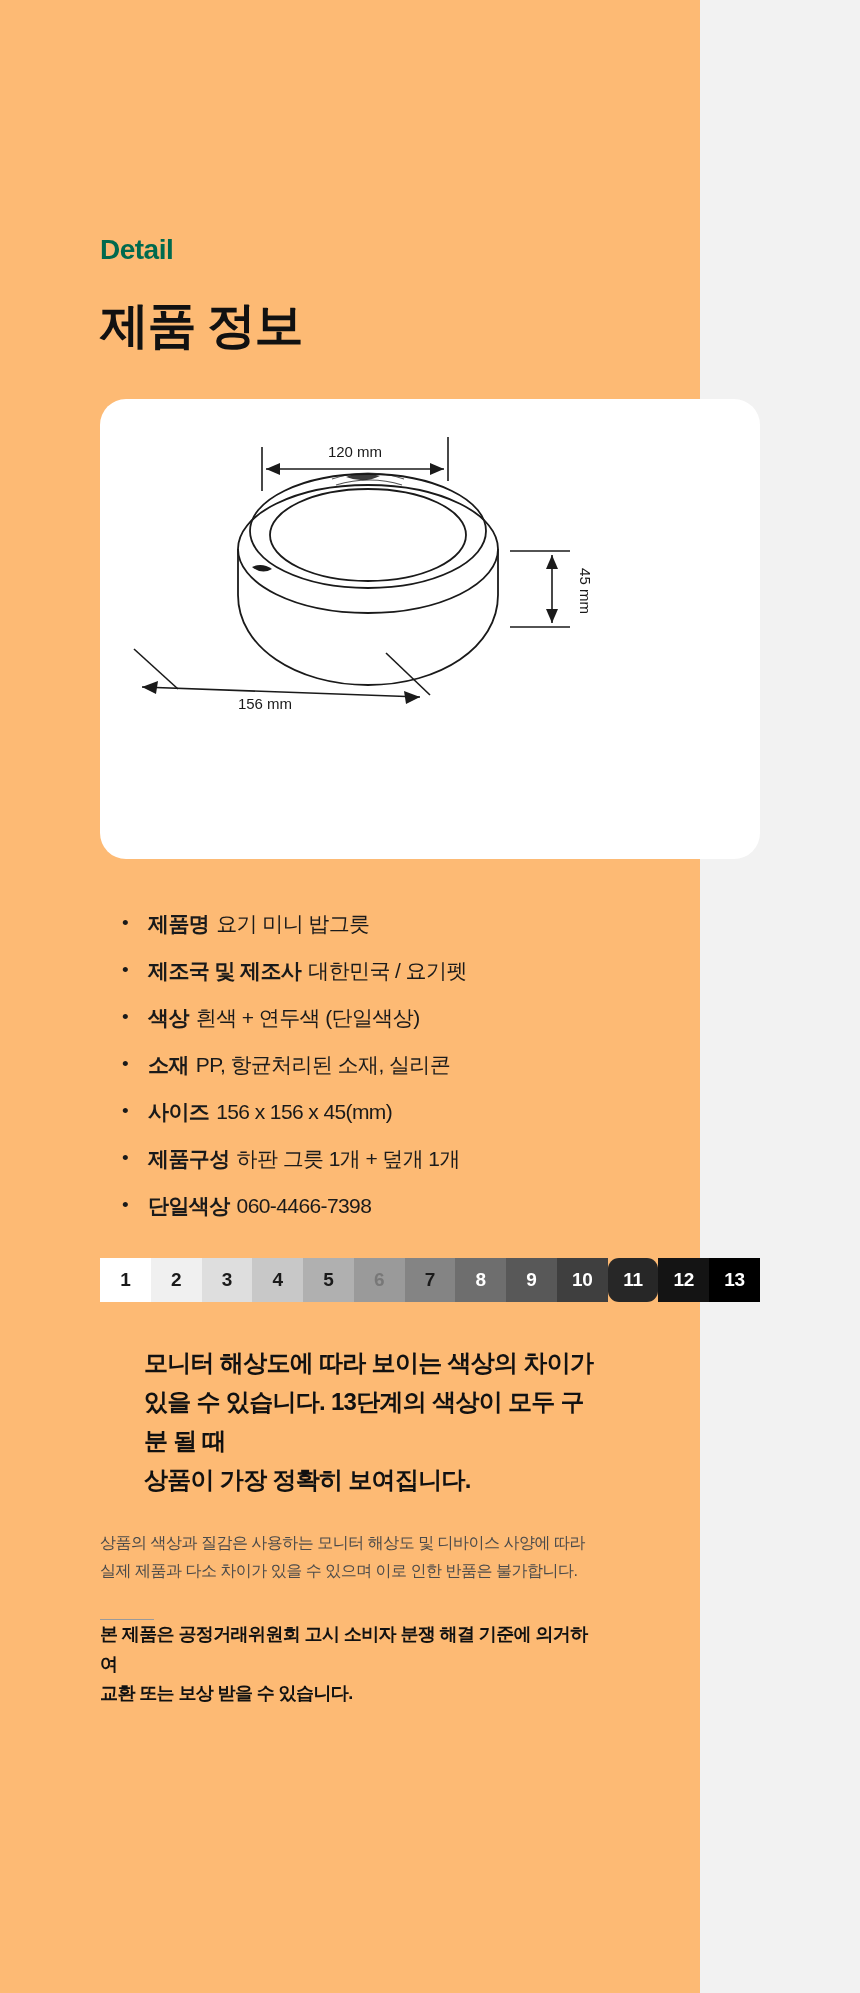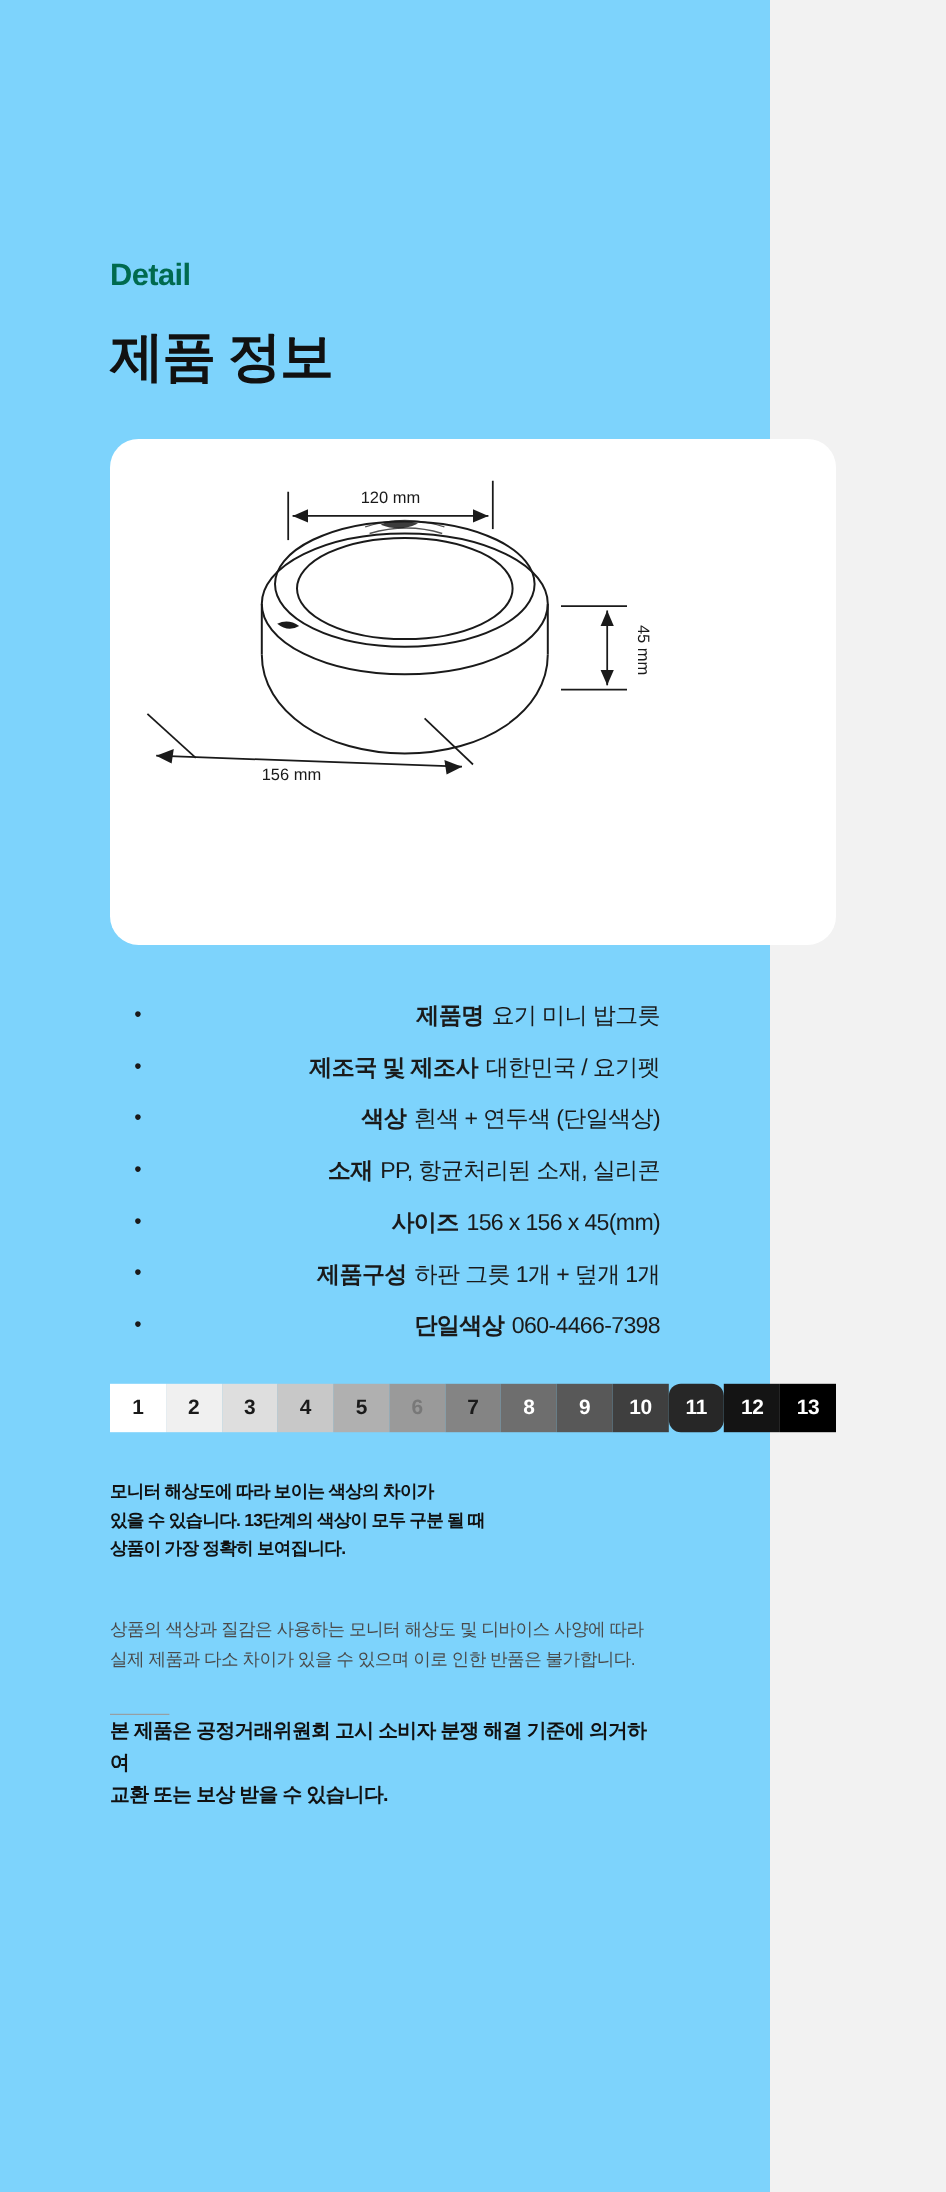--- a/index.html
+++ b/index.html
@@ -11,21 +11,21 @@
   body {
     width: 860px;
     min-height: 1993px;
     font-family: "Liberation Sans", sans-serif;
     color: #1c1c1c;
     -webkit-font-smoothing: antialiased;
   }
   .page {
     width: 700px;
     min-height: 1993px;
-    background: #7dd3fc;
+    background: #fdba74;
     position: relative;
     padding: 0 100px;
   }
 
   
   .eyebrow {
     padding-top: 236px;
     font-size: 28px;
     font-weight: bold;
     letter-spacing: -0.5px;
@@ -51,21 +51,20 @@
     position: relative;
     overflow: hidden;
   }
   .diagram-card svg { display: block; }
 
   
   .spec-list {
     margin: 54px 0 0 0;
     padding: 0;
     list-style: none;
-    text-align: right;
   }
   .spec-list li {
     position: relative;
     padding-left: 48px;
     font-size: 21px;
     line-height: 1.0;
     margin-bottom: 26px;
     color: #1a1a1a;
     letter-spacing: -0.6px;
     white-space: nowrap;
@@ -98,28 +97,29 @@
     align-items: center;
     justify-content: center;
     font-size: 19px;
     font-weight: bold;
     letter-spacing: -0.3px;
   }
 
   
   .notice-strong {
     margin-top: 42px;
-    font-size: 16px;
+    font-size: 24px;
     font-weight: bold;
     line-height: 1.62;
     letter-spacing: -0.7px;
     color: #111111;
+    margin-left: 44px;
   }
   .notice-small {
-    margin-top: 46px;
+    margin-top: 30px;
     font-size: 16px;
     line-height: 1.75;
     letter-spacing: -0.5px;
     color: #4a4a4a;
   }
   .divider {
     margin-top: 34px;
     width: 54px;
     height: 1px;
     background: #9a9a9a;

